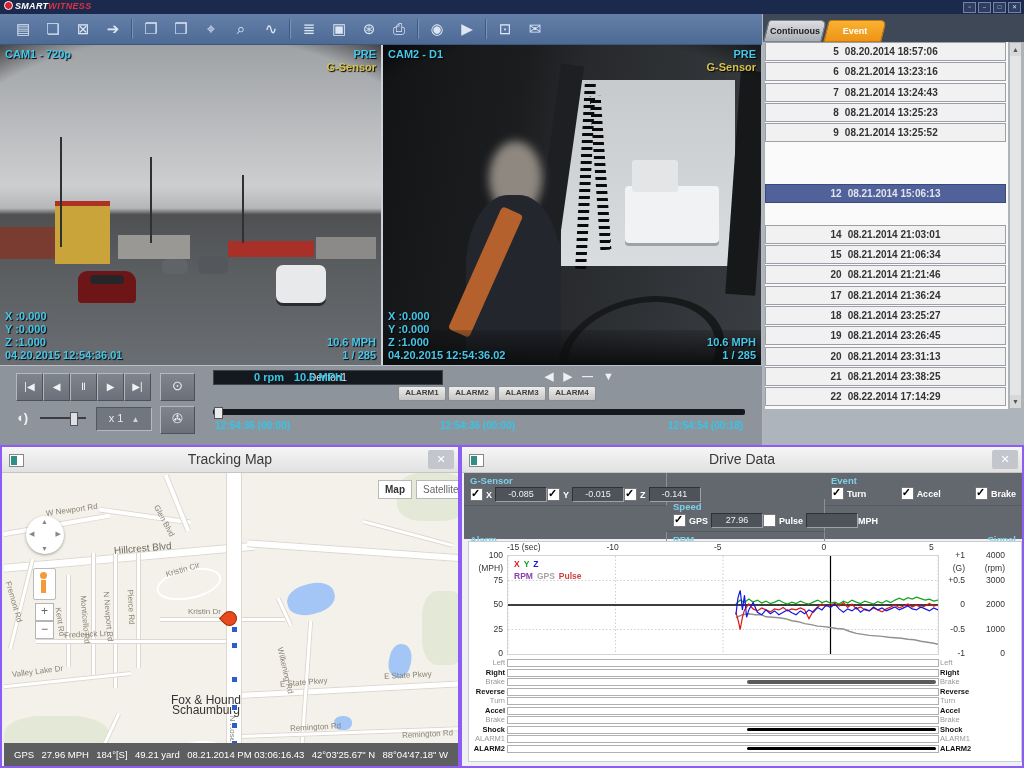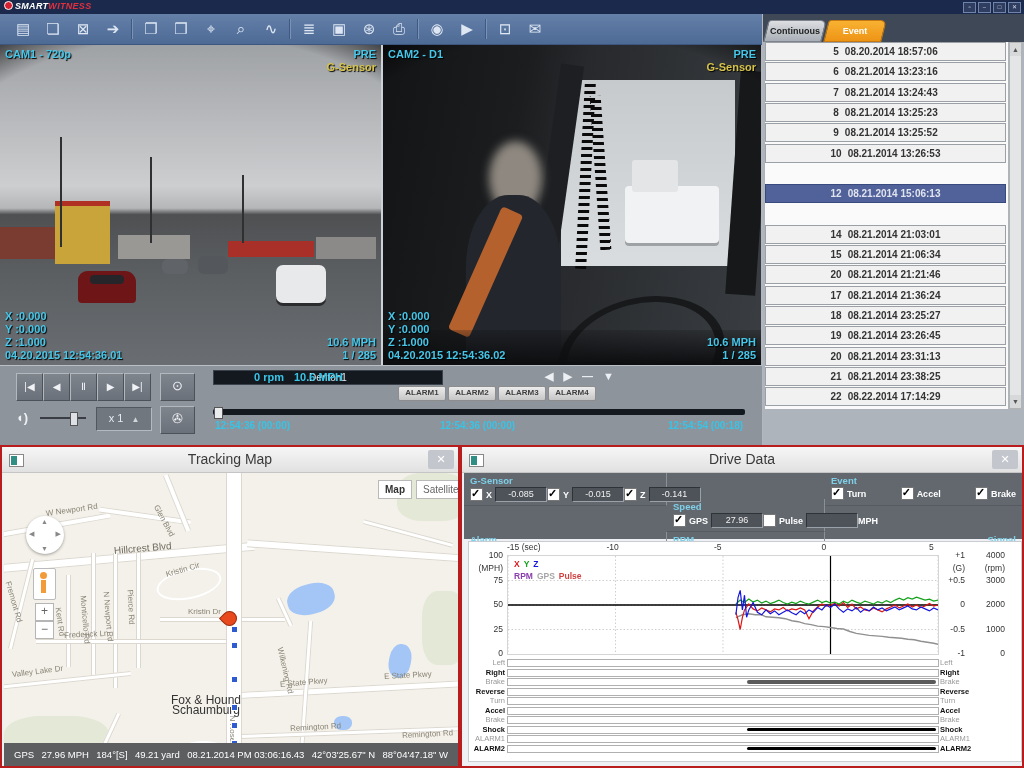--- a/index.html
+++ b/index.html
@@ -82,21 +82,21 @@
   #tabevent .bg{background:linear-gradient(#f8b232,#ee9415);border:1px solid #c47a10;}
   #tabevent .txt{color:#fff;}
   #evlist{left:2px;top:28px;width:243px;height:367px;background:#fafafa;position:absolute;}
   .ev-item{position:absolute;left:0;width:241px;height:19px;background:#f1f1f2;border:1px solid #9aa0a6;
            box-sizing:border-box;display:flex;align-items:center;justify-content:center;gap:6px;
            font-size:10px;font-weight:bold;color:#333;}
   .ev-item.sel{background:#51619a;border-color:#394a7e;color:#e0e4ee;}
   #evscroll{left:246px;top:28px;width:13px;height:367px;background:#e3e5e7;border:1px solid #b3b3b3;position:absolute;box-sizing:border-box;}
   #evscroll .ar{position:absolute;left:0;width:11px;height:13px;color:#555;font-size:7px;text-align:center;line-height:13px;background:#d6d8da;}
   
-  .bwin{background:#eef0f3;border:2px solid #b91c1c;box-sizing:border-box;}
+  .bwin{background:#eef0f3;border:2px solid #8b5cf6;box-sizing:border-box;}
   .btitle{position:absolute;left:0;top:0;width:100%;height:25px;background:linear-gradient(#f6f6f6,#e1e1e1);
           border-bottom:1px solid #c5c5c5;}
   .btitle .txt{position:absolute;width:100%;text-align:center;font-size:14px;color:#3a3a3a;line-height:25px;}
   .btitle .wicon{position:absolute;left:7px;top:7px;width:13px;height:11px;background:#fff;border:1px solid #888;}
   .btitle .wicon i{display:block;width:6px;height:9px;background:#2f8f84;margin:1px 0 0 1px;}
   .btitle .close{position:absolute;right:4px;top:3px;width:26px;height:19px;background:#c3c7cd;border-radius:2px;
                  color:#fff;font-size:11px;text-align:center;line-height:19px;}
   
   #mapwin{left:0;top:445px;width:460px;height:323px;}
   #maparea{left:2px;top:26px;width:454px;height:270px;background:#f4f1ea;overflow:hidden;position:absolute;}
@@ -300,24 +300,20 @@
         <span>08.21.2014 13:24:43</span>
       </div>
       <div class="ev-item" style="top: 60.9px;">
         <span>8</span>
         <span>08.21.2014 13:25:23</span>
       </div>
       <div class="ev-item" style="top: 81.2px;">
         <span>9</span>
         <span>08.21.2014 13:25:52</span>
       </div>
-      <div class="ev-item" style="top: 101.5px;">
-        <span>10</span>
-        <span>08.21.2014 13:26:53</span>
-      </div>
       <div class="ev-item sel" style="top: 142.1px;">
         <span>12</span>
         <span>08.21.2014 15:06:13</span>
       </div>
       <div class="ev-item" style="top: 182.7px;">
         <span>14</span>
         <span>08.21.2014 21:03:01</span>
       </div>
       <div class="ev-item" style="top: 203px;">
         <span>15</span>

